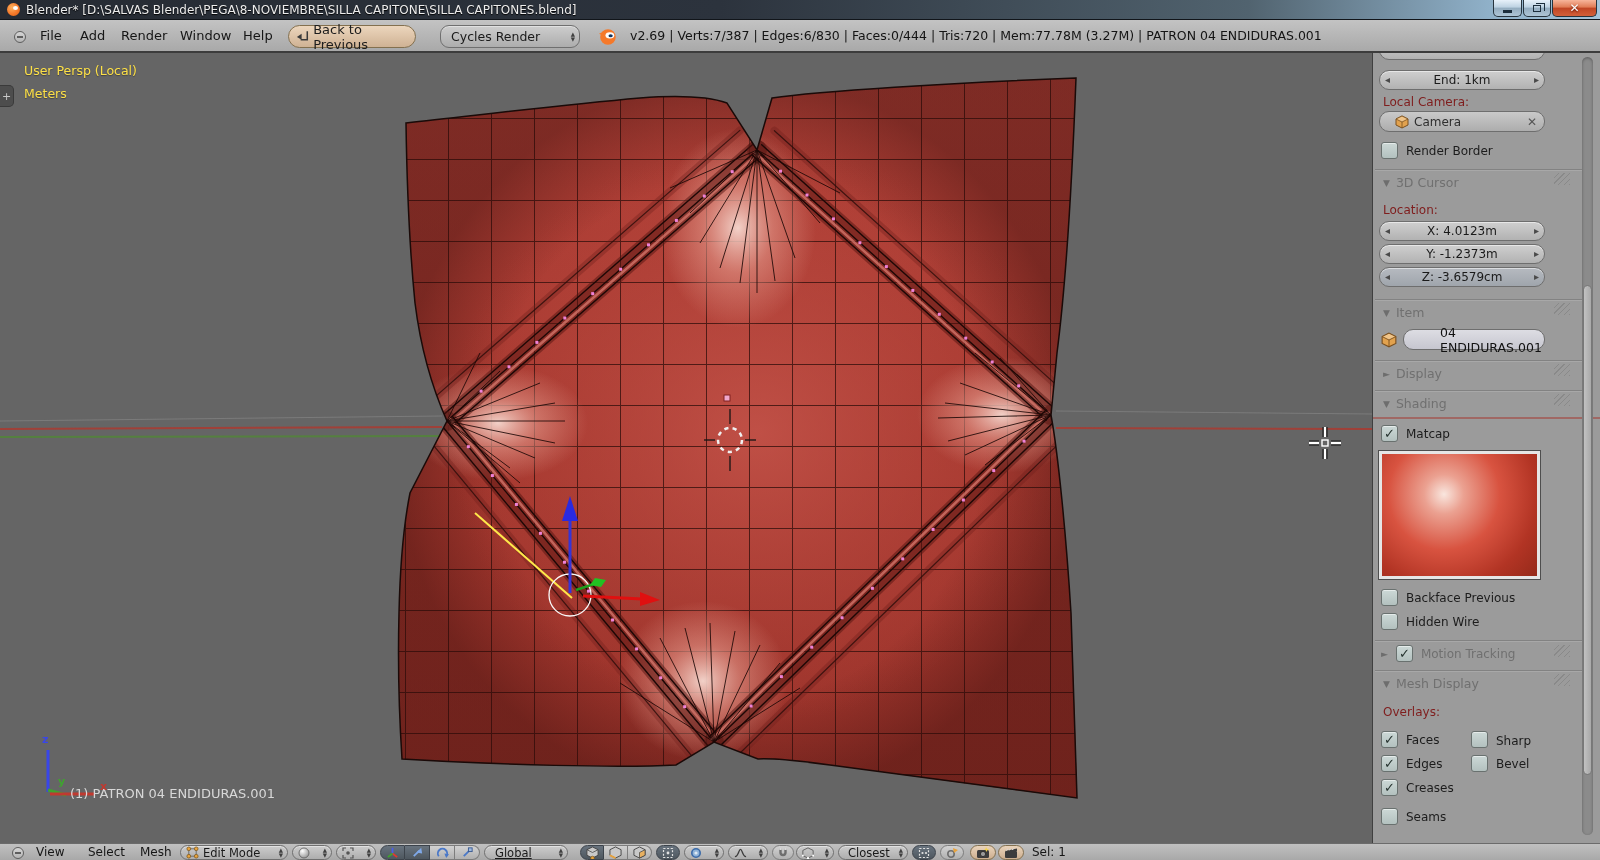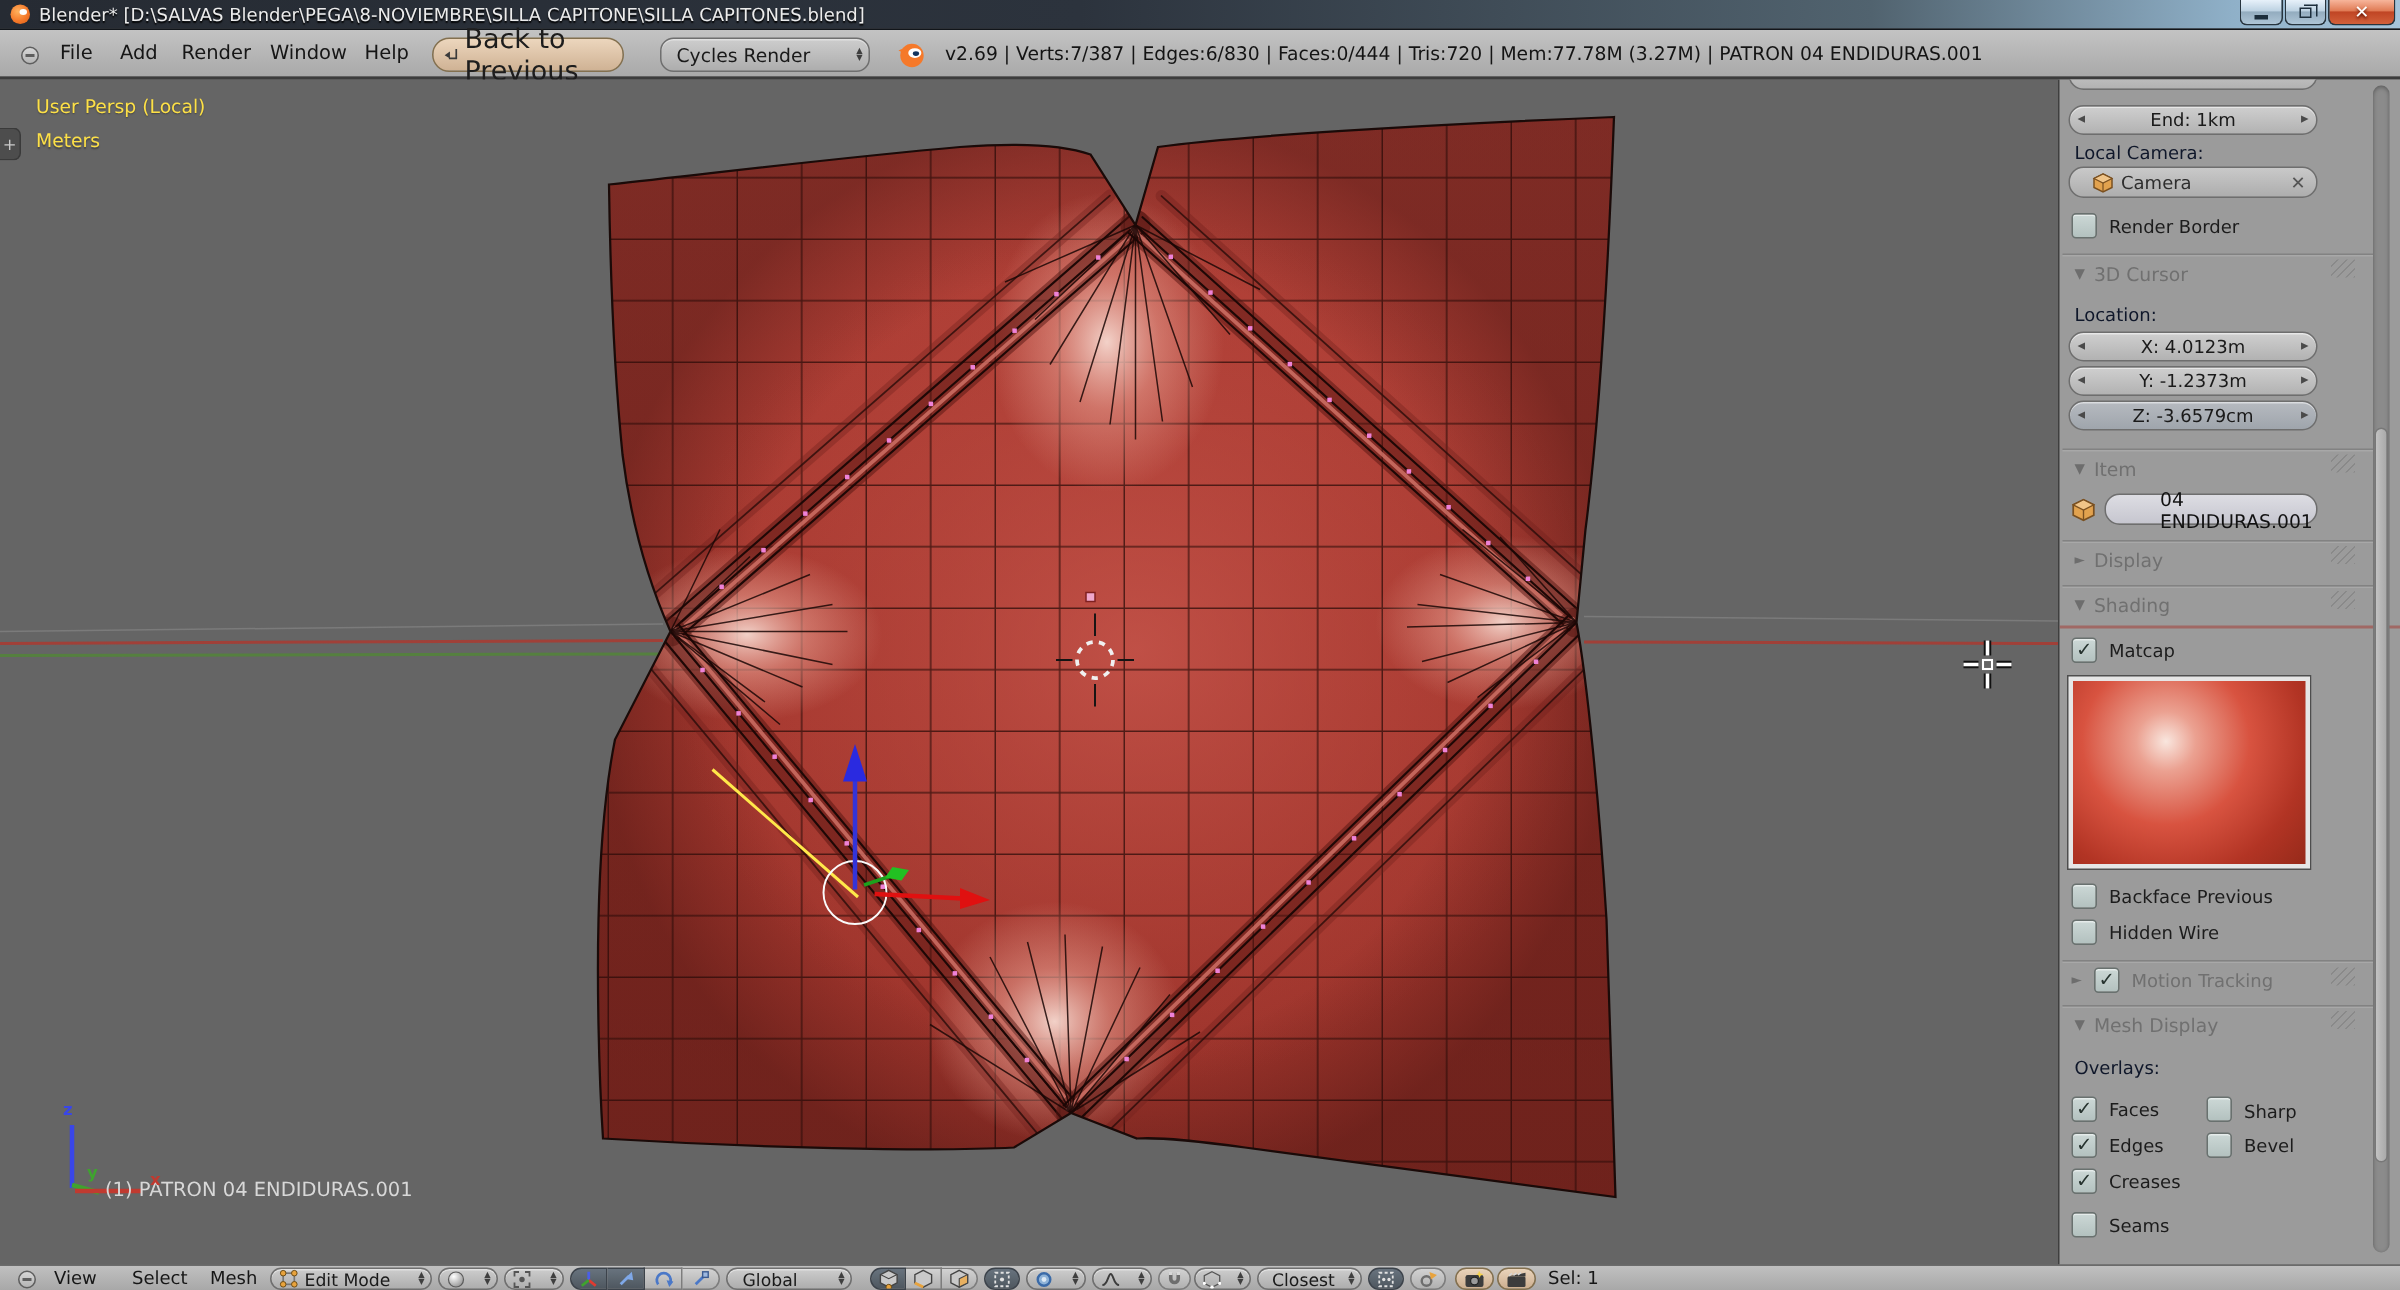--- a/index.html
+++ b/index.html
@@ -35,21 +35,21 @@
     background:linear-gradient(#c0c0c0,#a8a8a8);border-top:1px solid #6b6b6b;}
   .menu-item{position:absolute;top:0;height:100%;display:flex;align-items:center;
     font-size:13px;color:#161616;cursor:default;}
   .bottombar .menu-item{font-size:12px;}
   .collapse-circle{position:absolute;width:12px;height:12px;border-radius:50%;
     border:1px solid #5e5e5e;background:linear-gradient(#d6d6d6,#b5b5b5);}
   .collapse-circle:after{content:"";position:absolute;left:2px;top:4px;width:6px;height:2px;background:#5e5e5e;}
 
   .backbtn{position:absolute;left:288px;top:5px;width:128px;height:23px;border-radius:12px;
     border:1px solid #83704f;background:linear-gradient(#ecd6bd,#cfb294);
-    display:flex;align-items:center;font-size:18px;color:#1d1d1d;padding-left:6px;gap:4px;}
+    display:flex;align-items:center;font-size:13px;color:#1d1d1d;padding-left:6px;gap:4px;}
   .dd{border:1px solid #6f6f6f;border-radius:9px;background:linear-gradient(#cdcdcd,#adadad);
     display:flex;align-items:center;color:#1a1a1a;box-shadow:inset 0 1px 0 rgba(255,255,255,.4);}
   .spin{display:flex;flex-direction:column;margin-left:auto;margin-right:4px;line-height:4.5px;
     font-size:5.5px;color:#3f3f3f;}
   .engine-dd{position:absolute;left:440px;top:5px;width:140px;height:23px;font-size:12.5px;padding-left:10px;}
   .stats{position:absolute;left:630px;top:0;height:100%;display:flex;align-items:center;
     font-size:12.5px;color:#141414;white-space:nowrap;}
   .blender-logo{position:absolute;left:598px;top:7px;width:19px;height:19px;}
 
   
@@ -64,21 +64,21 @@
   
   .sidebar{position:absolute;right:0;top:53px;width:228px;height:790px;background:#9b9b9b;
     border-left:1px solid #3f3f3f;overflow:hidden;font-size:12px;color:#1c1c1c;}
   .sb-abs{position:absolute;}
   .pill{position:absolute;left:6px;width:166px;height:20px;border:1px solid #6e6e6e;border-radius:10px;
     background:linear-gradient(#cfcfcf,#b2b2b2);box-shadow:inset 0 1px 0 rgba(255,255,255,.5);
     display:flex;align-items:center;justify-content:center;font-size:12px;color:#1a1a1a;}
   .pill.dark{background:linear-gradient(#b6bac0,#9fa5ac);}
   .pill .arr{position:absolute;top:3px;font-size:10px;color:#4a4a4a;}
   .pill .arr.l{left:5px;} .pill .arr.r{right:5px;}
-  .sb-label{position:absolute;left:10px;color:#0f172a;font-size:12px;}
+  .sb-label{position:absolute;left:10px;color:#7f1d1d;font-size:12px;}
   .panel-hd{position:absolute;left:10px;color:#707070;font-size:12.5px;display:flex;gap:6px;align-items:center;}
   .panel-hd .tri{font-size:9px;color:#6d6d6d;}
   .grip{position:absolute;right:30px;width:16px;height:12px;
     background:repeating-linear-gradient(135deg,transparent 0 3px,#858585 3px 4px);opacity:.8;}
   .sep{position:absolute;left:2px;right:14px;height:1px;background:#828282;box-shadow:0 1px 0 #a8a8a8;}
   .cb{width:17px;height:17px;border:1px solid #69716f;border-radius:3px;
     background:linear-gradient(#ccd8d6,#b3c1bf);display:inline-flex;align-items:center;justify-content:center;
     box-shadow:inset 0 1px 0 rgba(255,255,255,.5);flex:none;}
   .cb .mark{display:none;font-size:13px;font-weight:bold;color:#26332f;line-height:1;}
   .cb.on .mark{display:block;}
@@ -595,21 +595,21 @@
       </svg>
     </div>
     <div class="btn grp-r" style="left:455px;width:25px;">
       <svg width="13" height="13" viewBox="0 0 14 14">
         <line x1="3" y1="11" x2="9" y2="5" stroke="#4a78c8" stroke-width="2"></line>
         <rect x="8" y="2" width="4" height="4" fill="#9db8e0" stroke="#3a5a90" stroke-width="1"></rect>
       </svg>
     </div>
 
     <div class="dd bb" style="left:484px;width:84px;">
-      <span style="margin-left:5px;">Global</span>
+      <span style="margin-left:5px;text-decoration:underline;">Global</span>
       <span class="spin">
           <span>▲</span>
           <span>▼</span>
         </span>
     </div>
 
     <div class="btn pressed grp-l" style="left:580px;width:24px;">
       <svg width="13" height="13" viewBox="0 0 14 14">
         <polygon points="7,1 13,4 13,10 7,13 1,10 1,4" fill="#c9c9c9" stroke="#444" stroke-width="1"></polygon>
         <polyline points="1,4 7,7 13,4 M7,7 7,13" fill="none" stroke="#444" stroke-width="0.8"></polyline>

